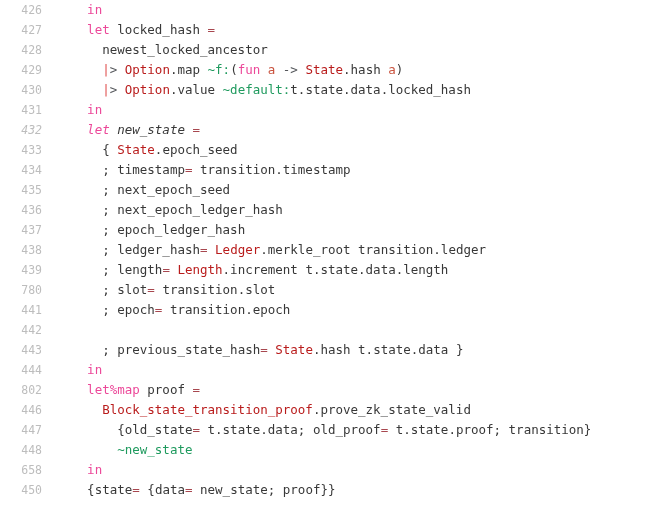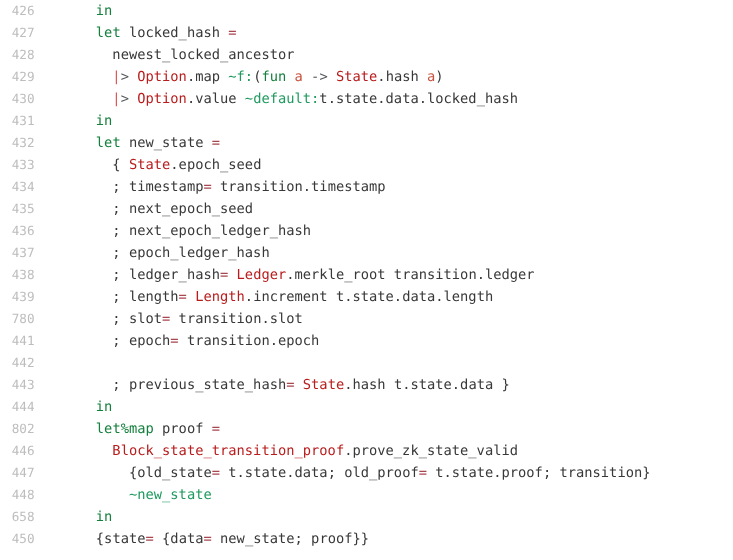--- a/index.html
+++ b/index.html
@@ -28,59 +28,59 @@
     white-space: pre;
     font-size: 12.5px;
     font-family: "DejaVu Sans Mono", "Liberation Mono", monospace;
   }
 
   .gutter {
     position: absolute;
     left: 0;
     top: 0;
     width: 42px;
-    text-align: center;
+    text-align: right;
     color: #bdbdbd;
     font-size: 11.5px;
     font-family: "DejaVu Sans Mono", "Liberation Mono", monospace;
     -webkit-user-select: none;
     user-select: none;
   }
 
   .line-content {
     position: absolute;
     left: 57px;
     top: 0;
     white-space: pre;
     color: #383838;
   }
 
   
   .t-plain   { color: #383838; }
-  .t-kw      { color: #15803d; }
+  .t-kw      { color: #ec4899; }
   .t-mod     { color: #b91c1c; }
   .t-label   { color: #1f9a5e; }
   .t-pipe    { color: #e0504f; }
   .t-op      { color: #55585c; }
   .t-var     { color: #c9533f; }
   .t-punct   { color: #383838; }
   .t-eq      { color: #a8474f; }
 </style>
 </head>
 <body>
 
 <div id="editor">
   <div id="lines-host">
       <div class="code-line" style="top: 0px; position: absolute; left: 0px; width: 666px;"><span class="gutter">426</span><span class="line-content"><span>    </span><span class="t-kw">in</span></span></div>
       <div class="code-line" style="top: 20px; position: absolute; left: 0px; width: 666px;"><span class="gutter">427</span><span class="line-content"><span>    </span><span class="t-kw">let</span><span class="t-plain"> locked_hash </span><span class="t-eq">=</span></span></div>
       <div class="code-line" style="top: 40px; position: absolute; left: 0px; width: 666px;"><span class="gutter">428</span><span class="line-content"><span>      </span><span class="t-plain">newest_locked_ancestor</span></span></div>
       <div class="code-line" style="top: 60px; position: absolute; left: 0px; width: 666px;"><span class="gutter">429</span><span class="line-content"><span>      </span><span class="t-pipe">|</span><span class="t-op">&gt; </span><span class="t-mod">Option</span><span class="t-plain">.map </span><span class="t-label">~f:</span><span class="t-punct">(</span><span class="t-kw">fun</span><span class="t-plain"> </span><span class="t-var">a</span><span class="t-plain"> </span><span class="t-op">-&gt;</span><span class="t-plain"> </span><span class="t-mod">State</span><span class="t-plain">.hash </span><span class="t-var">a</span><span class="t-punct">)</span></span></div>
       <div class="code-line" style="top: 80px; position: absolute; left: 0px; width: 666px;"><span class="gutter">430</span><span class="line-content"><span>      </span><span class="t-pipe">|</span><span class="t-op">&gt; </span><span class="t-mod">Option</span><span class="t-plain">.value </span><span class="t-label">~default:</span><span class="t-plain">t.state.data.locked_hash</span></span></div>
       <div class="code-line" style="top: 100px; position: absolute; left: 0px; width: 592px;"><span class="gutter">431</span><span class="line-content"><span>    </span><span class="t-kw">in</span></span></div>
-      <div class="code-line" style="top: 120px; position: absolute; left: 0px; width: 578px;"><span class="gutter">432</span><span class="line-content"><span>    </span><span class="t-kw">let</span><span class="t-plain"> new_state </span><span class="t-eq">=</span></span></div>
+      <div class="code-line" style="top: 120px; position: absolute; left: 0px; width: 578px; font-style: italic;"><span class="gutter">432</span><span class="line-content"><span>    </span><span class="t-kw">let</span><span class="t-plain"> new_state </span><span class="t-eq">=</span></span></div>
       <div class="code-line" style="top: 140px; position: absolute; left: 0px; width: 666px;"><span class="gutter">433</span><span class="line-content"><span>      </span><span class="t-punct">{ </span><span class="t-mod">State</span><span class="t-plain">.epoch_seed</span></span></div>
       <div class="code-line" style="top: 160px; position: absolute; left: 0px; width: 666px;"><span class="gutter">434</span><span class="line-content"><span>      </span><span class="t-punct">; </span><span class="t-plain">timestamp</span><span class="t-eq">=</span><span class="t-plain"> transition.timestamp</span></span></div>
       <div class="code-line" style="top: 180px; position: absolute; left: 0px; width: 666px;"><span class="gutter">435</span><span class="line-content"><span>      </span><span class="t-punct">; </span><span class="t-plain">next_epoch_seed</span></span></div>
       <div class="code-line" style="top: 200px; position: absolute; left: 0px; width: 666px;"><span class="gutter">436</span><span class="line-content"><span>      </span><span class="t-punct">; </span><span class="t-plain">next_epoch_ledger_hash</span></span></div>
       <div class="code-line" style="top: 220px; position: absolute; left: 0px; width: 666px;"><span class="gutter">437</span><span class="line-content"><span>      </span><span class="t-punct">; </span><span class="t-plain">epoch_ledger_hash</span></span></div>
       <div class="code-line" style="top: 240px; position: absolute; left: 0px; width: 666px;"><span class="gutter">438</span><span class="line-content"><span>      </span><span class="t-punct">; </span><span class="t-plain">ledger_hash</span><span class="t-eq">=</span><span class="t-plain"> </span><span class="t-mod">Ledger</span><span class="t-plain">.merkle_root transition.ledger</span></span></div>
       <div class="code-line" style="top: 260px; position: absolute; left: 0px; width: 666px;"><span class="gutter">439</span><span class="line-content"><span>      </span><span class="t-punct">; </span><span class="t-plain">length</span><span class="t-eq">=</span><span class="t-plain"> </span><span class="t-mod">Length</span><span class="t-plain">.increment t.state.data.length</span></span></div>
       <div class="code-line" style="top: 280px; position: absolute; left: 0px; width: 666px;"><span class="gutter">780</span><span class="line-content"><span>      </span><span class="t-punct">; </span><span class="t-plain">slot</span><span class="t-eq">=</span><span class="t-plain"> transition.slot</span></span></div>
       <div class="code-line" style="top: 300px; position: absolute; left: 0px; width: 666px;"><span class="gutter">441</span><span class="line-content"><span>      </span><span class="t-punct">; </span><span class="t-plain">epoch</span><span class="t-eq">=</span><span class="t-plain"> transition.epoch</span></span></div>
       <div class="code-line" style="top: 320px; position: absolute; left: 0px; width: 666px; padding-left: 12px;"><span class="gutter">442</span></div>

